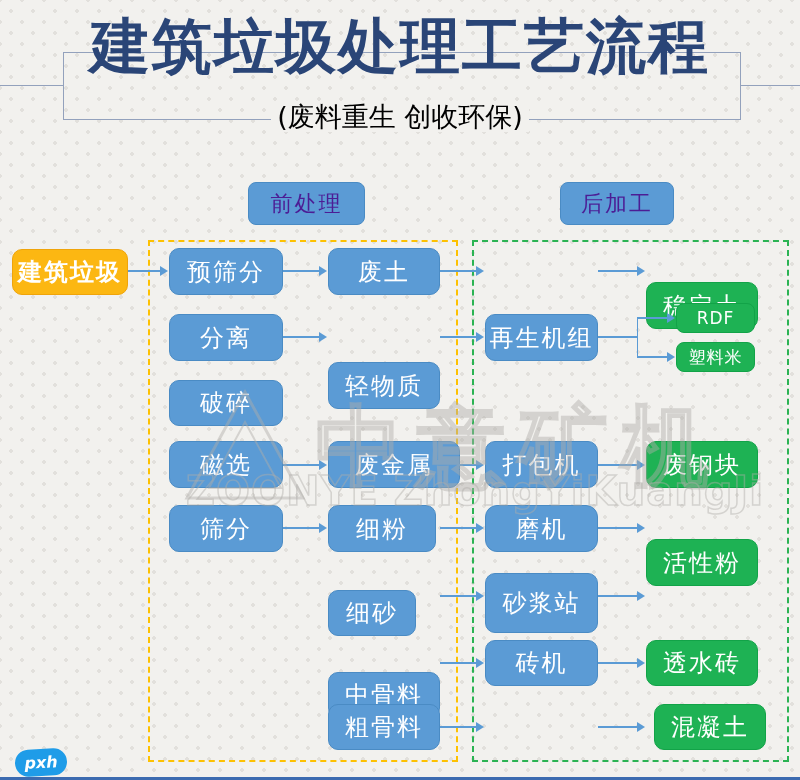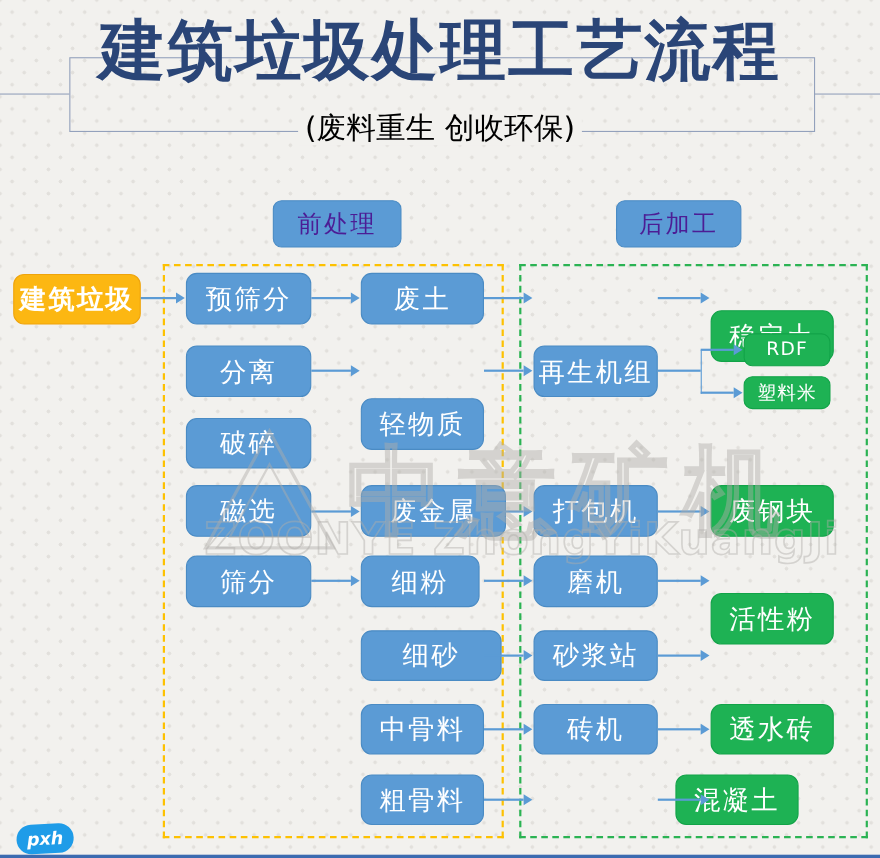--- a/index.html
+++ b/index.html
@@ -88,29 +88,29 @@
   <div class="node blue" style="left:169px;top:441px;width:114px;height:47px;">磁选</div>
   <div class="node blue" style="left:328px;top:441px;width:132px;height:47px;">废金属</div>
   <div class="node blue" style="left:485px;top:441px;width:113px;height:47px;">打包机</div>
   <div class="node green" style="left:646px;top:441px;width:112px;height:47px;">废钢块</div>
 
   <div class="node blue" style="left:169px;top:505px;width:114px;height:47px;">筛分</div>
   <div class="node blue" style="left:328px;top:505px;width:108px;height:47px;font-family:Liberation Mono, monospace;">细粉</div>
   <div class="node blue" style="left:485px;top:505px;width:113px;height:47px;border-radius:12px;">磨机</div>
   <div class="node green" style="left:646px;top:505px;width:112px;height:47px;margin-top:34px;">活性粉</div>
 
-  <div class="node blue" style="left:328px;top:573px;width:128px;height:46px;">细砂</div>
-  <div class="node blue" style="left:485px;top:573px;width:113px;height:46px;">砂浆站</div>
+  <div class="node blue" style="left:328px;top:590px;width:88px;height:46px;">细砂</div>
+  <div class="node blue" style="left:485px;top:573px;width:113px;height:60px;">砂浆站</div>
 
-  <div class="node blue" style="left:328px;top:640px;width:112px;height:46px;">中骨料</div>
+  <div class="node blue" style="left:328px;top:672px;width:112px;height:46px;">中骨料</div>
   <div class="node blue" style="left:485px;top:640px;width:113px;height:46px;">砖机</div>
   <div class="node blue" style="left:328px;top:704px;width:112px;height:46px;">粗骨料</div>
 
   <div class="node green" style="left:646px;top:640px;width:112px;height:46px;">透水砖</div>
-  <div class="node green" style="left:614px;top:704px;width:112px;height:46px;">混凝土</div>
+  <div class="node green" style="left:654px;top:704px;width:112px;height:46px;">混凝土</div>
 
   <div id="arrows">
       <div class="aline" style="left: 128px; top: 270.25px; width: 32px;"></div>
       <div class="ah" style="left: 160px; top: 266px;"></div>
       <div class="aline" style="left: 283px; top: 270.25px; width: 36px;"></div>
       <div class="ah" style="left: 319px; top: 266px;"></div>
       <div class="aline" style="left: 440px; top: 270.25px; width: 36px;"></div>
       <div class="ah" style="left: 476px; top: 266px;"></div>
       <div class="aline" style="left: 598px; top: 270.25px; width: 39px;"></div>
       <div class="ah" style="left: 637px; top: 266px;"></div>

